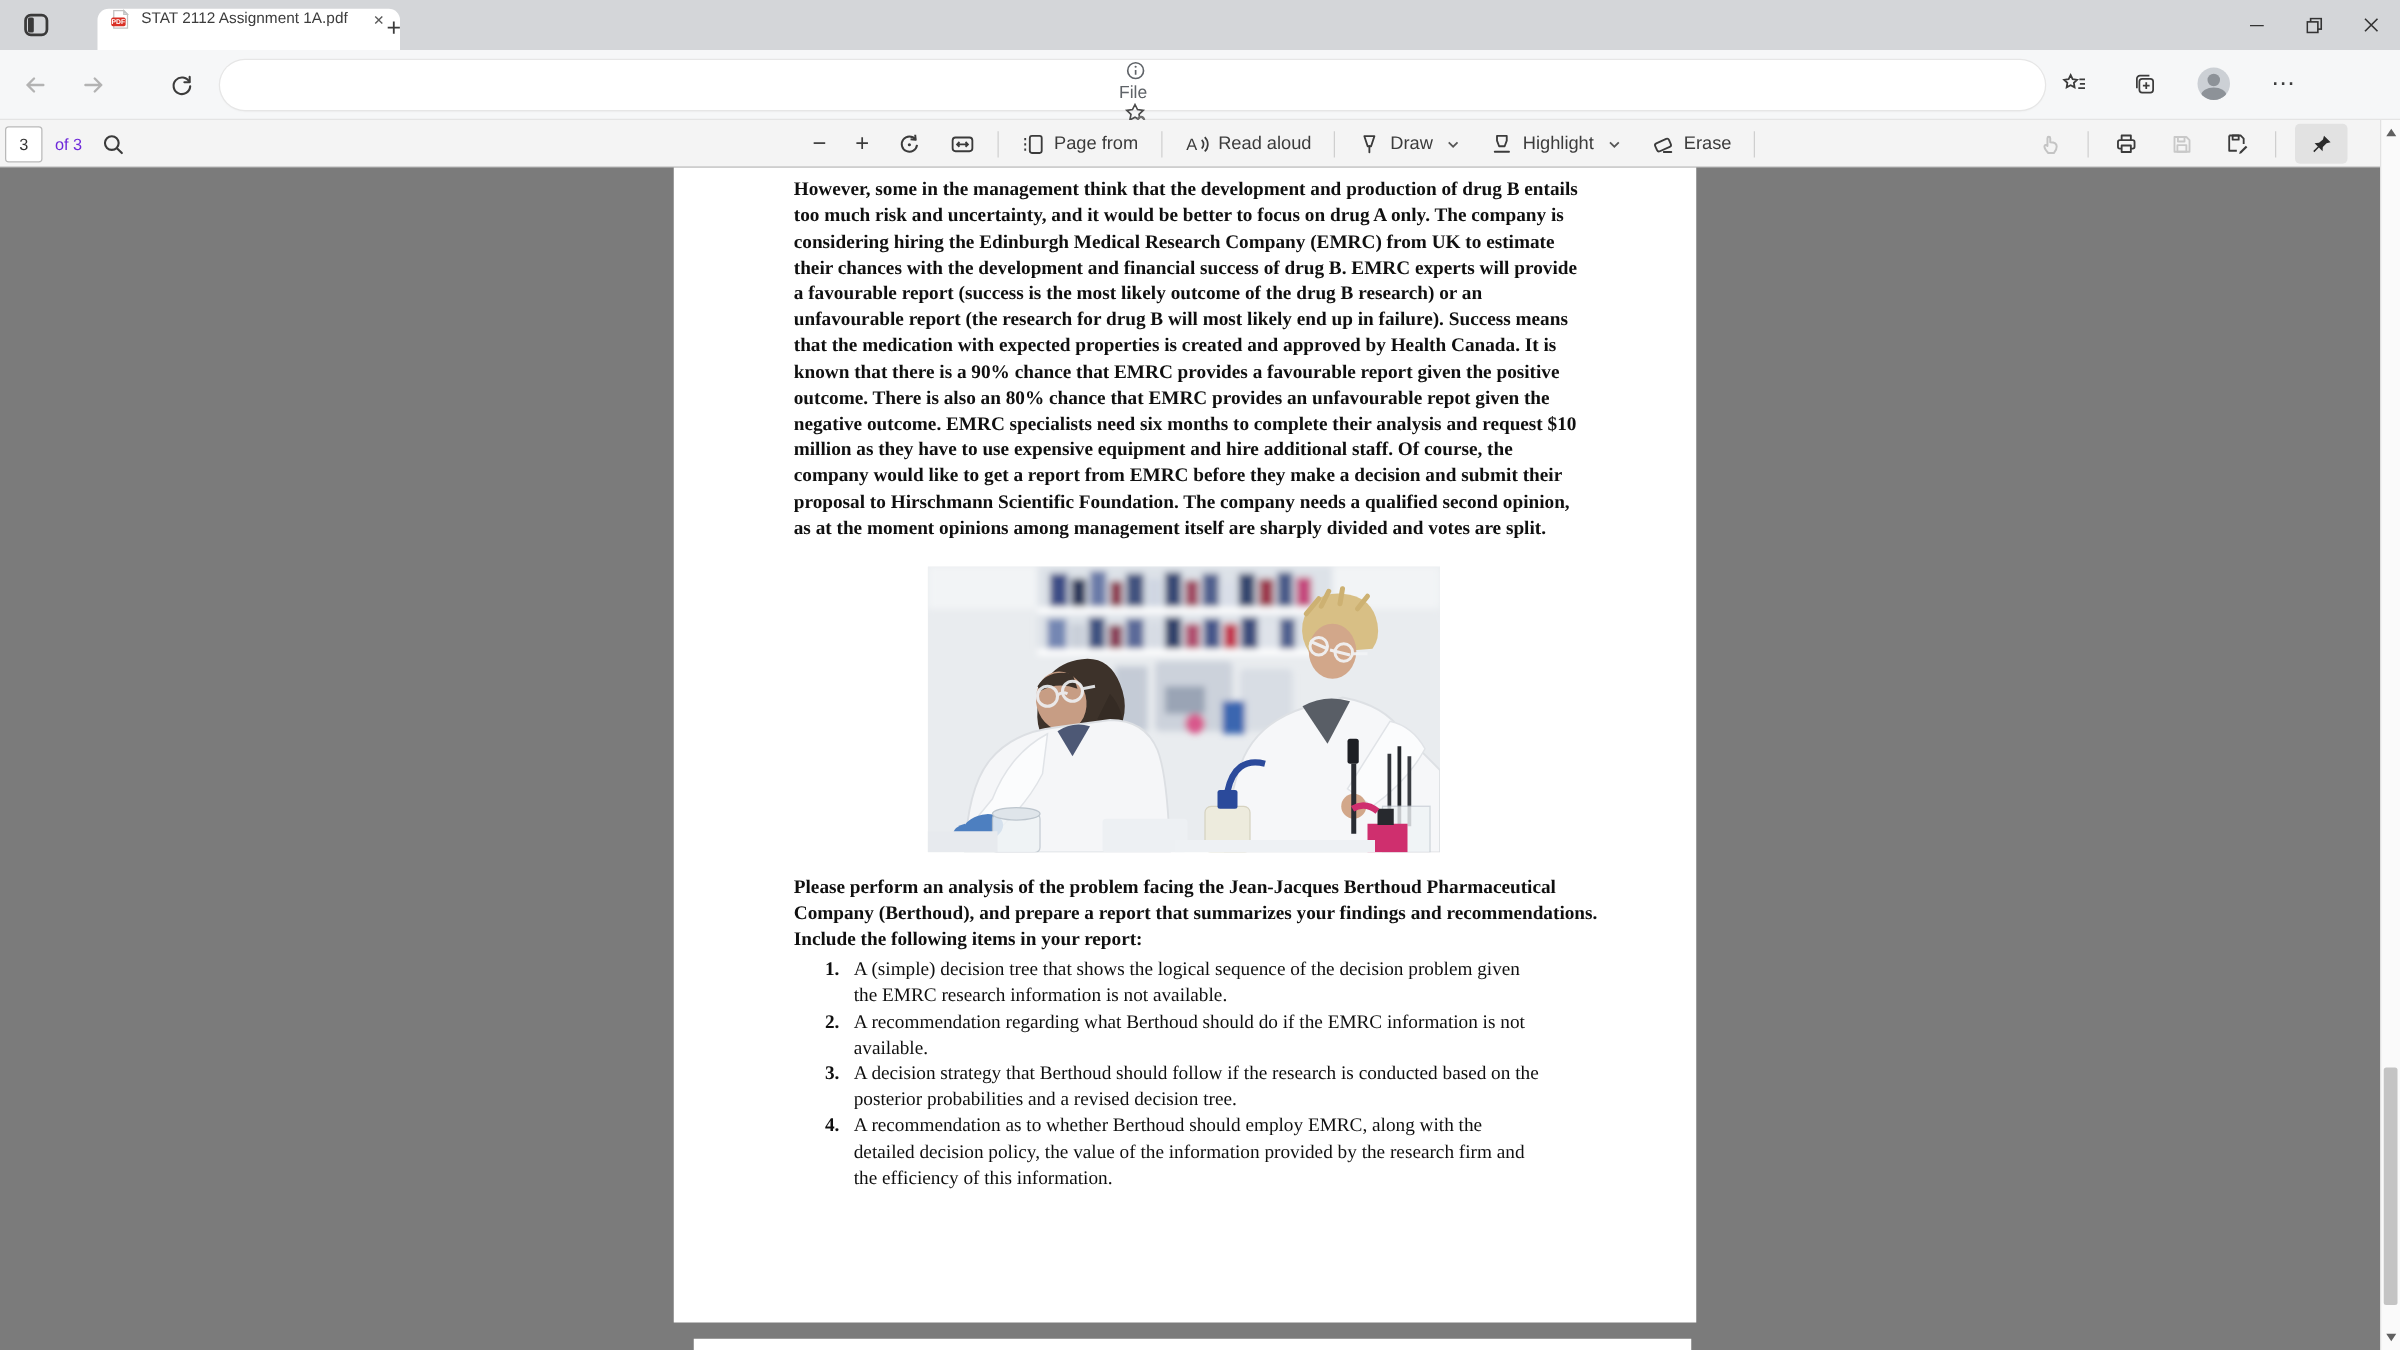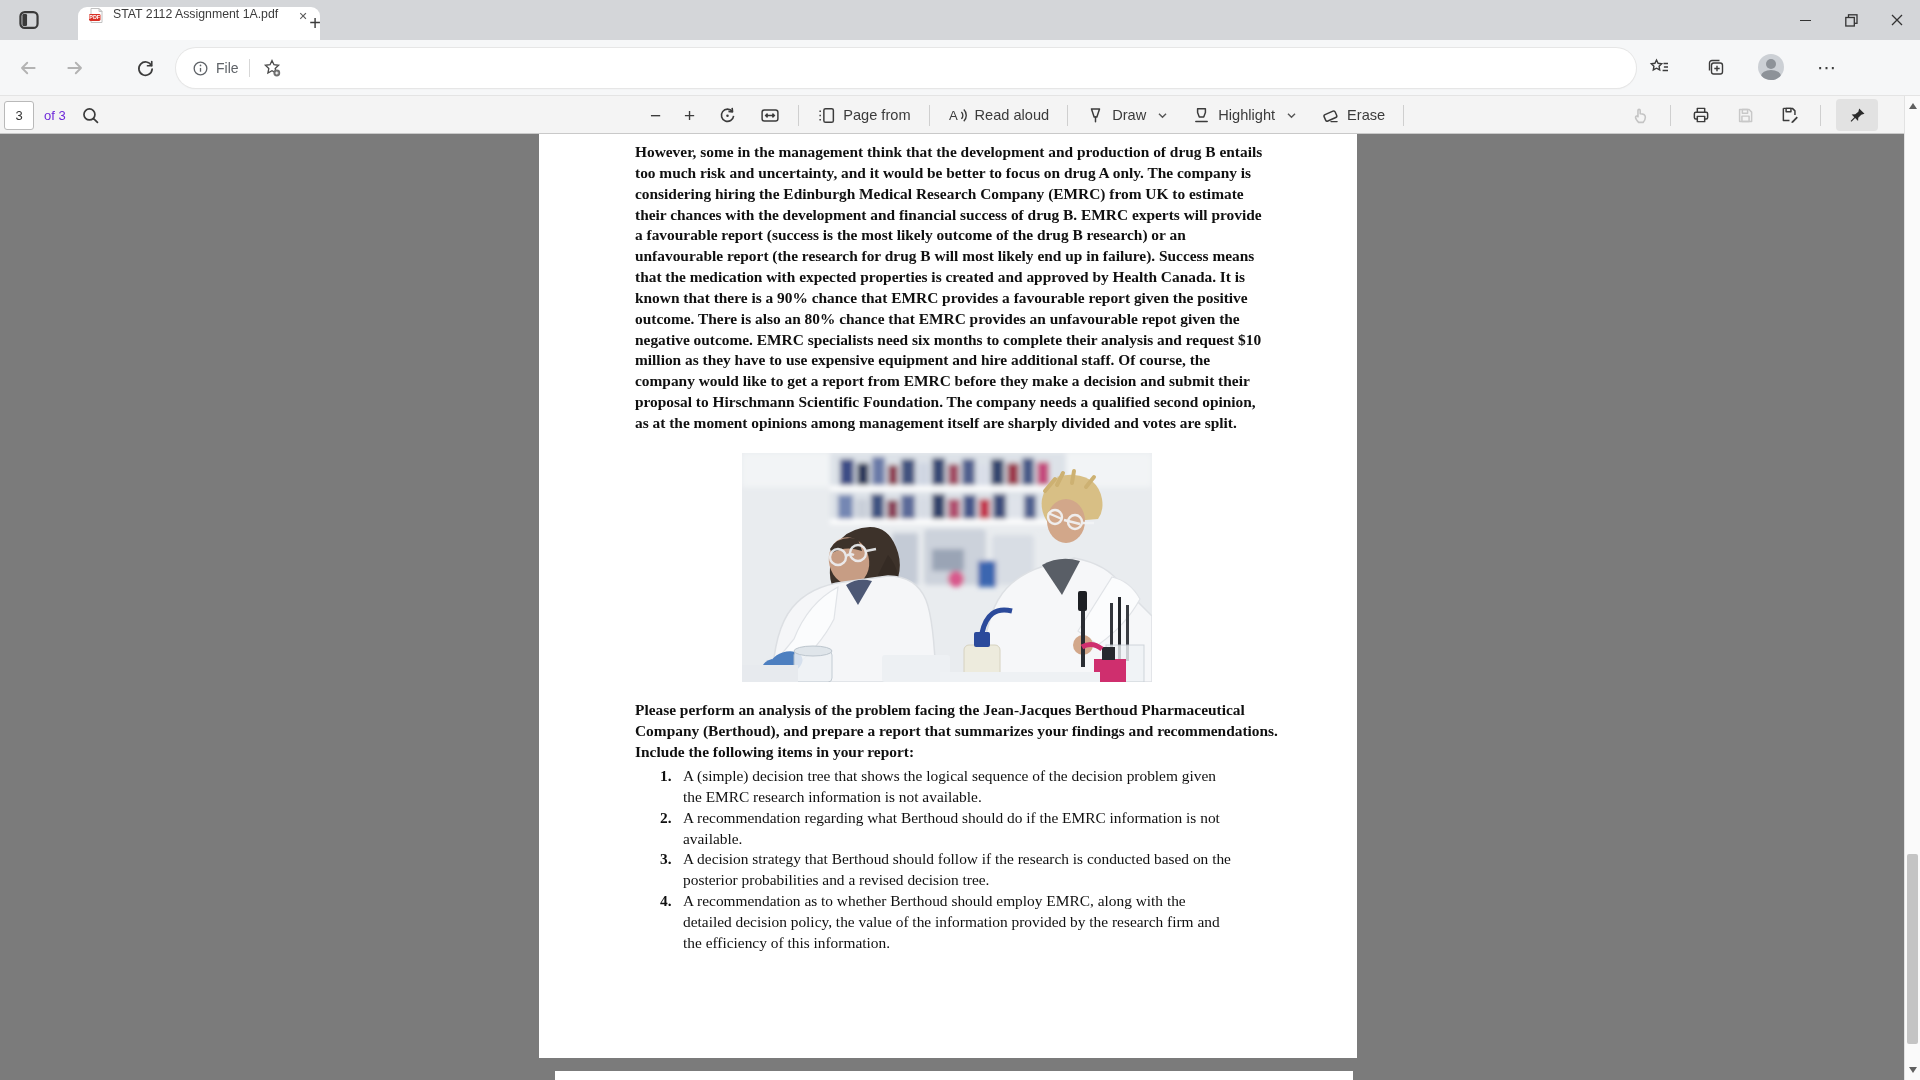--- a/index.html
+++ b/index.html
@@ -19,21 +19,21 @@
     font-size:20px;font-weight:300;color:#3c3c3c;border-radius:5px;}
   .win-controls{position:absolute;right:0;top:0;height:40px;display:flex;}
   .win-btn{width:46px;height:40px;display:flex;align-items:center;justify-content:center;}
   .min-glyph{width:11px;height:0;border-top:1.4px solid #333;}
 
   
   .addressbar{position:absolute;left:0;top:40px;width:1920px;height:56px;background:#f6f7f8;
     border-bottom:1px solid #e4e4e4;}
   .nav-btn{position:absolute;top:14px;width:28px;height:28px;display:flex;align-items:center;justify-content:center;border-radius:5px;}
   .url-pill{position:absolute;left:176px;top:8px;width:1460px;height:40px;background:#ffffff;border-radius:20px;
-    box-shadow:0 0 0 1px #e6e6e6, 0 1px 2px rgba(0,0,0,.06);display:flex;align-items:center;padding:0 12px 0 16px;}
+    box-shadow:0 0 0 1px #e6e6e6, 0 1px 2px rgba(0,0,0,.06);display:flex;align-items:center;padding:0 12px 0 16px;flex-direction:column;}
   .file-label{font-size:14px;color:#5f6368;margin:0 10px 0 7px;}
   .pill-divider{width:1px;height:18px;background:#d7d7d7;margin-right:12px;}
   .url-text{flex:1;font-size:14.3px;color:#1f1f1f;white-space:nowrap;overflow:hidden;}
   .right-icons{position:absolute;right:78px;top:12px;display:flex;gap:26px;align-items:center;}
   .ricon{width:30px;height:30px;display:flex;align-items:center;justify-content:center;border-radius:5px;}
   .ellipsis{font-size:19px;color:#3c3c3c;letter-spacing:1px;}
   .avatar{width:26px;height:26px;border-radius:50%;background:#ccd0d5;overflow:hidden;position:relative;}
   .avatar .head{position:absolute;left:8px;top:5px;width:10px;height:10px;border-radius:50%;background:#8d9298;}
   .avatar .body{position:absolute;left:3px;top:16px;width:20px;height:12px;border-radius:50%;background:#8d9298;}
 

